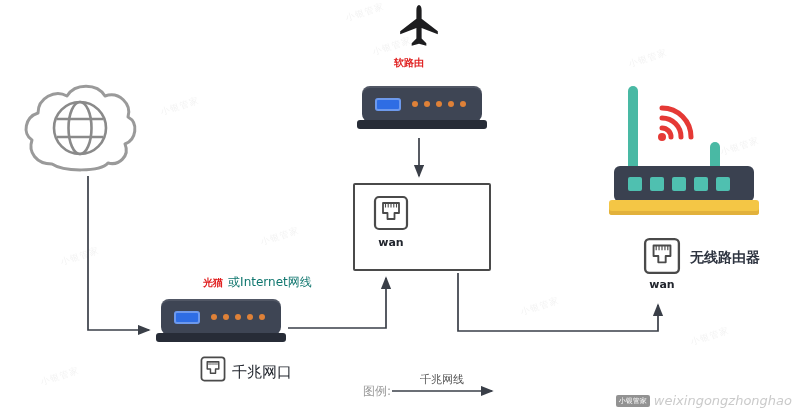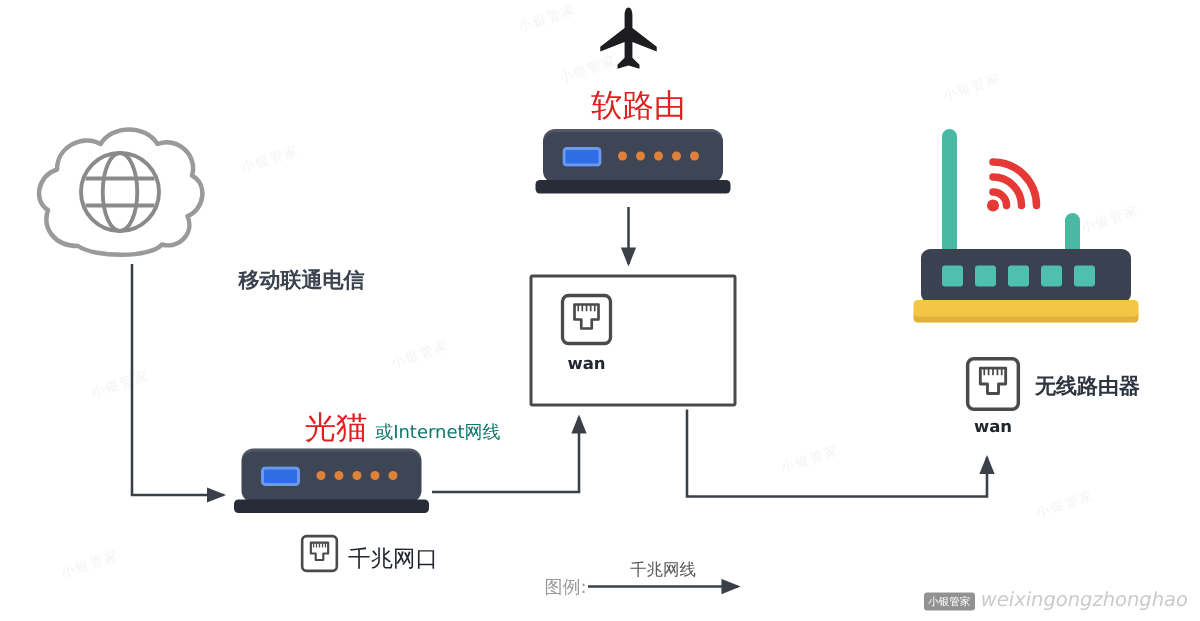--- a/index.html
+++ b/index.html
@@ -2,21 +2,21 @@
 <html><head>
 <meta charset="utf-8">
 <style>
   * { margin:0; padding:0; box-sizing:border-box; }
   html,body { background:#ffffff; }
   body { font-family:"DejaVu Sans","Liberation Sans",sans-serif; }
   .stage { position:relative; width:800px; height:414px; background:#ffffff; overflow:hidden; }
   .abs { position:absolute; }
 
   
-  .red-label   { color:#e02020; font-weight:normal; font-size:21px; }
+  .red-label   { color:#e02020; font-weight:bold; font-size:10px; }
   .dark-bold   { color:#3c4350; font-weight:bold; font-size:14px; line-height:22px; text-align:center; }
   .gray-sub    { color:#0f766e; font-size:12px; font-weight:normal; }
   .port-label  { color:#22262e; font-weight:bold; font-size:11px; text-align:center; display:block; margin-top:1px; }
   .small-note  { color:#3c3c3c; font-size:10px; line-height:13px; }
   .legend-t    { color:#9a9a9a; font-size:12px; }
   .legend-c    { color:#555; font-size:11px; }
 
   
   .device { position:absolute; width:130px; }
   .device-body { width:120px; height:36px; margin-left:5px; background:#3e4554; border-radius:8px;
@@ -90,21 +90,20 @@
     <path d="M32 88 C16 88 8 76 12 64 C2 58 5 41 18 37 C18 22 35 13 47 20 C55 7 77 7 85 20 C99 15 112 28 108 41 C119 47 116 64 105 68 C110 80 99 90 88 87 C80 96 44 96 32 88 Z" fill="#ffffff" stroke="#9a9a9a" stroke-width="3" stroke-linejoin="round"></path>
     <g stroke="#8a8a8a" stroke-width="2.6" fill="none">
       <circle cx="60" cy="52" r="26"></circle>
       <ellipse cx="60" cy="52" rx="11.5" ry="26"></ellipse>
       <line x1="37" y1="43" x2="83" y2="43"></line>
       <line x1="37" y1="61" x2="83" y2="61"></line>
     </g>
   </svg>
 
   <div class="abs dark-bold" style="left:110px; top:176px; width:182px;">
-    <div>移动联通电信</div>
   </div>
 
   <div class="ports-box">
     <div class="port" style="left:16px; top:10px;">
       <svg width="36" height="36" viewBox="0 0 36 36">
         <rect x="2" y="2" width="32" height="32" rx="4" fill="#fff" stroke="#4a4a4a" stroke-width="2.2"></rect>
         <path d="M10 8 h16 v10 h-4.5 v6 h-7 v-6 H10 z" fill="none" stroke="#4a4a4a" stroke-width="1.8" stroke-linejoin="round"></path>
         <path d="M12.5 8 v4.5 M15.2 8 v4.5 M18 8 v4.5 M20.8 8 v4.5 M23.5 8 v4.5" stroke="#4a4a4a" stroke-width="1.1"></path>
       </svg>
       <span class="port-label">wan</span>

